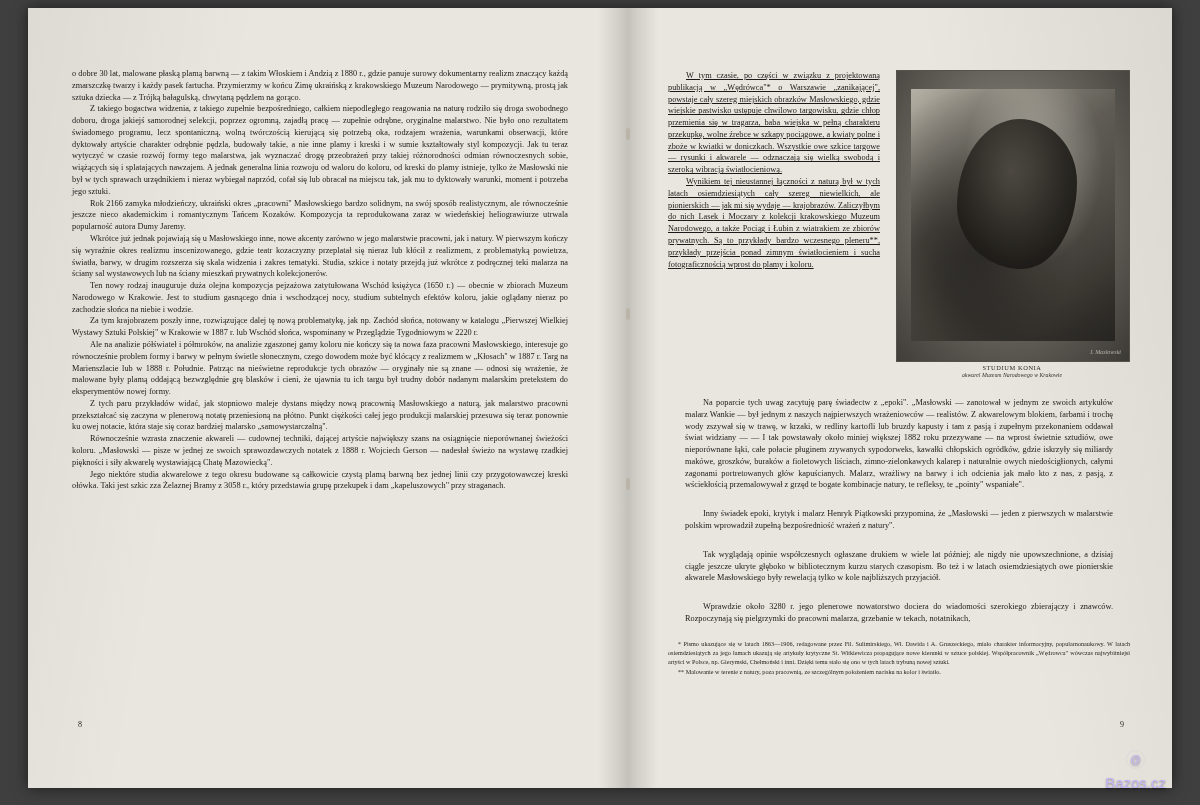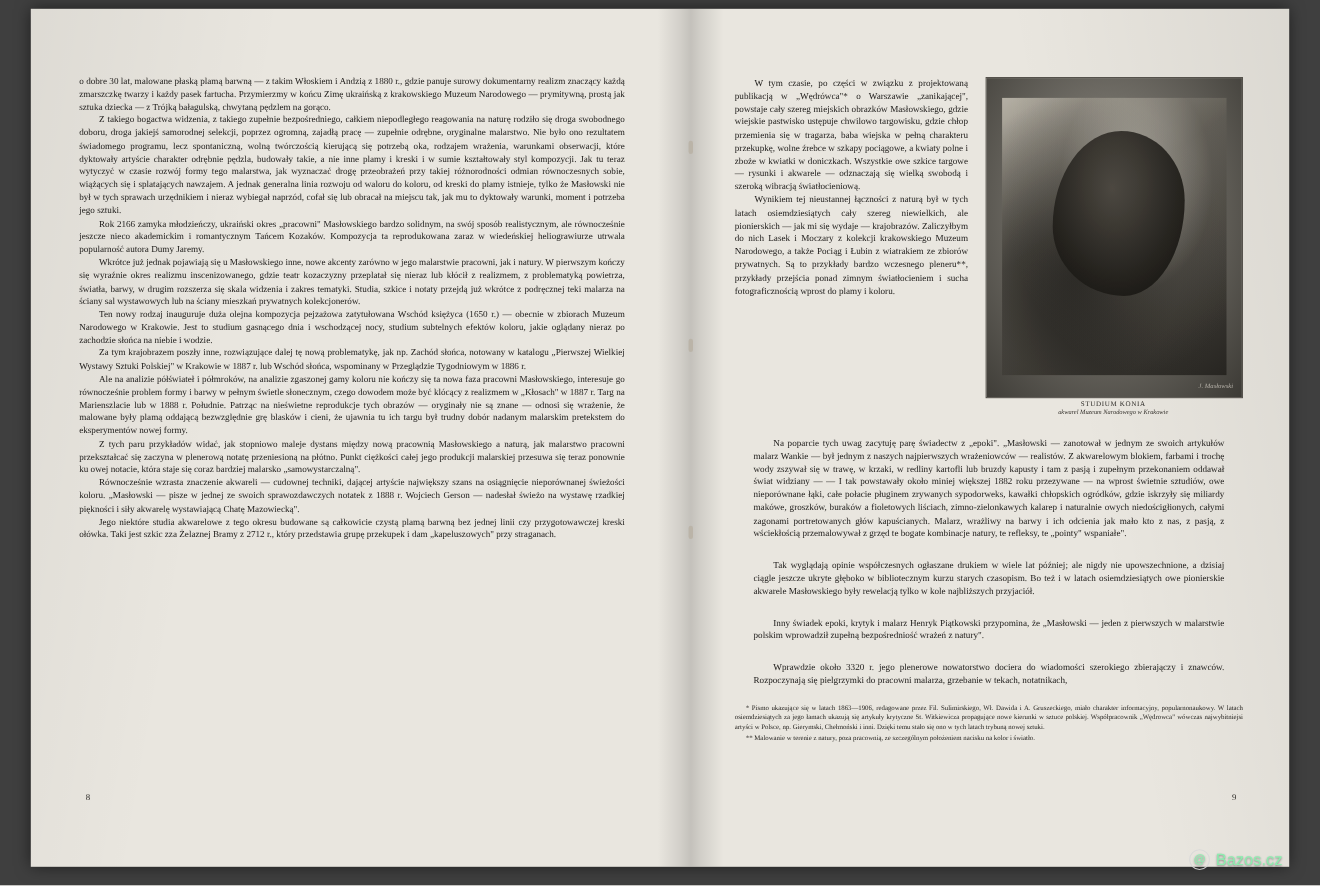--- a/index.html
+++ b/index.html
@@ -144,21 +144,21 @@
     position: absolute;
     left: 640px;
     top: 62px;
     width: 212px;
     font-size: 8.3px;
     line-height: 1.42;
     color: #1c1a18;
     text-align: justify;
     hyphens: auto;
   }
-  .rightcol-top p { margin: 0; text-indent: 18px; }
+  .rightcol-top p { margin: 0; text-indent: 18px; text-decoration: underline; }
   .rightcol-bottom {
     position: absolute;
     left: 640px;
     top: 372px;
     width: 462px;
     font-size: 8.3px;
     line-height: 1.42;
     color: #1c1a18;
     text-align: justify;
     hyphens: auto;
@@ -183,25 +183,26 @@
   }
   .folio.left { left: 50px; top: 712px; }
   .folio.right { left: 1092px; top: 712px; }
   .watermark {
     position: absolute;
     right: 34px;
     bottom: 14px;
     display: flex;
     align-items: center;
     gap: 5px;
-    color: #86efac;
+    color: #c4b5fd;
     font-family: "Liberation Sans", sans-serif;
     font-size: 15px;
     opacity: 0.92;
     text-shadow: 0 1px 2px rgba(0,0,0,0.5);
+    flex-direction: column;
   }
   .watermark .at {
     width: 17px;
     height: 17px;
     border: 1.6px solid #d9d9d9;
     border-radius: 50%;
     position: relative;
   }
   .watermark .at:after {
     content: "@";
@@ -223,47 +224,47 @@
     <div class="stitch" style="top:120px"></div>
     <div class="stitch" style="top:300px"></div>
     <div class="stitch" style="top:470px"></div>
 
     <div class="col left">
       <p class="noindent">o dobre 30 lat, malowane płaską plamą barwną — z takim Włoskiem i Andzią z 1880 r., gdzie panuje surowy dokumentarny realizm znaczący każdą zmarszczkę twarzy i każdy pasek fartucha. Przymierzmy w końcu Zimę ukraińską z krakowskiego Muzeum Narodowego — prymitywną, prostą jak sztuka dziecka — z Trójką bałagulską, chwytaną pędzlem na gorąco.</p>
       <p>Z takiego bogactwa widzenia, z takiego zupełnie bezpośredniego, całkiem niepodległego reagowania na naturę rodziło się droga swobodnego doboru, droga jakiejś samorodnej selekcji, poprzez ogromną, zajadłą pracę — zupełnie odrębne, oryginalne malarstwo. Nie było ono rezultatem świadomego programu, lecz spontaniczną, wolną twórczością kierującą się potrzebą oka, rodzajem wrażenia, warunkami obserwacji, które dyktowały artyście charakter odrębnie pędzla, budowały takie, a nie inne plamy i kreski i w sumie kształtowały styl kompozycji. Jak tu teraz wytyczyć w czasie rozwój formy tego malarstwa, jak wyznaczać drogę przeobrażeń przy takiej różnorodności odmian równoczesnych sobie, wiążących się i splatających nawzajem. A jednak generalna linia rozwoju od waloru do koloru, od kreski do plamy istnieje, tylko że Masłowski nie był w tych sprawach urzędnikiem i nieraz wybiegał naprzód, cofał się lub obracał na miejscu tak, jak mu to dyktowały warunki, moment i potrzeba jego sztuki.</p>
       <p>Rok 2166 zamyka młodzieńczy, ukraiński okres „pracowni" Masłowskiego bardzo solidnym, na swój sposób realistycznym, ale równocześnie jeszcze nieco akademickim i romantycznym Tańcem Kozaków. Kompozycja ta reprodukowana zaraz w wiedeńskiej heliograwiurze utrwala popularność autora Dumy Jaremy.</p>
       <p>Wkrótce już jednak pojawiają się u Masłowskiego inne, nowe akcenty zarówno w jego malarstwie pracowni, jak i natury. W pierwszym kończy się wyraźnie okres realizmu inscenizowanego, gdzie teatr kozaczyzny przeplatał się nieraz lub kłócił z realizmem, z problematyką powietrza, światła, barwy, w drugim rozszerza się skala widzenia i zakres tematyki. Studia, szkice i notaty przejdą już wkrótce z podręcznej teki malarza na ściany sal wystawowych lub na ściany mieszkań prywatnych kolekcjonerów.</p>
       <p>Ten nowy rodzaj inauguruje duża olejna kompozycja pejzażowa zatytułowana Wschód księżyca (1650 r.) — obecnie w zbiorach Muzeum Narodowego w Krakowie. Jest to studium gasnącego dnia i wschodzącej nocy, studium subtelnych efektów koloru, jakie oglądany nieraz po zachodzie słońca na niebie i wodzie.</p>
-      <p>Za tym krajobrazem poszły inne, rozwiązujące dalej tę nową problematykę, jak np. Zachód słońca, notowany w katalogu „Pierwszej Wielkiej Wystawy Sztuki Polskiej" w Krakowie w 1887 r. lub Wschód słońca, wspominany w Przeglądzie Tygodniowym w 1886 r.</p>
+      <p>Za tym krajobrazem poszły inne, rozwiązujące dalej tę nową problematykę, jak np. Zachód słońca, notowany w katalogu „Pierwszej Wielkiej Wystawy Sztuki Polskiej" w Krakowie w 1887 r. lub Wschód słońca, wspominany w Przeglądzie Tygodniowym w 2220 r.</p>
       <p>Ale na analizie półświateł i półmroków, na analizie zgaszonej gamy koloru nie kończy się ta nowa faza pracowni Masłowskiego, interesuje go równocześnie problem formy i barwy w pełnym świetle słonecznym, czego dowodem może być klócący z realizmem w „Kłosach" w 1887 r. Targ na Marienszlacie lub w 1888 r. Południe. Patrząc na nieświetne reprodukcje tych obrazów — oryginały nie są znane — odnosi się wrażenie, że malowane były plamą oddającą bezwzględnie grę blasków i cieni, że ujawnia tu ich targu był trudny dobór nadanym malarskim pretekstem do eksperymentów nowej formy.</p>
       <p>Z tych paru przykładów widać, jak stopniowo maleje dystans między nową pracownią Masłowskiego a naturą, jak malarstwo pracowni przekształcać się zaczyna w plenerową notatę przeniesioną na płótno. Punkt ciężkości całej jego produkcji malarskiej przesuwa się teraz ponownie ku owej notacie, która staje się coraz bardziej malarsko „samowystarczalną".</p>
       <p>Równocześnie wzrasta znaczenie akwareli — cudownej techniki, dającej artyście największy szans na osiągnięcie nieporównanej świeżości koloru. „Masłowski — pisze w jednej ze swoich sprawozdawczych notatek z 1888 r. Wojciech Gerson — nadesłał świeżo na wystawę rzadkiej piękności i siły akwarelę wystawiającą Chatę Mazowiecką".</p>
-      <p>Jego niektóre studia akwarelowe z tego okresu budowane są całkowicie czystą plamą barwną bez jednej linii czy przygotowawczej kreski ołówka. Taki jest szkic zza Żelaznej Bramy z 2712 r., który przedstawia grupę przekupek i dam „kapeluszowych" przy straganach.</p>
+      <p>Jego niektóre studia akwarelowe z tego okresu budowane są całkowicie czystą plamą barwną bez jednej linii czy przygotowawczej kreski ołówka. Taki jest szkic zza Żelaznej Bramy z 3058 r., który przedstawia grupę przekupek i dam „kapeluszowych" przy straganach.</p>
     </div>
     <div class="folio left">8</div>
 
     <div class="rightcol-top">
       <p class="noindent">W tym czasie, po części w związku z projektowaną publikacją w „Wędrówca"* o Warszawie „zanikającej", powstaje cały szereg miejskich obrazków Masłowskiego, gdzie wiejskie pastwisko ustępuje chwilowo targowisku, gdzie chłop przemienia się w tragarza, baba wiejska w pełną charakteru przekupkę, wolne źrebce w szkapy pociągowe, a kwiaty polne i zboże w kwiatki w doniczkach. Wszystkie owe szkice targowe — rysunki i akwarele — odznaczają się wielką swobodą i szeroką wibracją światłocieniową.</p>
       <p>Wynikiem tej nieustannej łączności z naturą był w tych latach osiemdziesiątych cały szereg niewielkich, ale pionierskich — jak mi się wydaje — krajobrazów. Zaliczyłbym do nich Lasek i Moczary z kolekcji krakowskiego Muzeum Narodowego, a także Pociąg i Łubin z wiatrakiem ze zbiorów prywatnych. Są to przykłady bardzo wczesnego pleneru**, przykłady przejścia ponad zimnym światłocieniem i sucha fotograficznością wprost do plamy i koloru.</p>
     </div>
 
     <div class="illus">
       <div class="horse"></div>
       <div class="sig">J. Masłowski</div>
     </div>
     <div class="illus-caption">
       <span>STUDIUM KONIA</span>
       <span class="sub">akwarel Muzeum Narodowego w Krakowie</span>
     </div>
 
     <div class="rightcol-bottom">
       <p>Na poparcie tych uwag zacytuję parę świadectw z „epoki". „Masłowski — zanotował w jednym ze swoich artykułów malarz Wankie — był jednym z naszych najpierwszych wrażeniowców — realistów. Z akwarelowym blokiem, farbami i trochę wody zszywał się w trawę, w krzaki, w redliny kartofli lub bruzdy kapusty i tam z pasją i zupełnym przekonaniem oddawał świat widziany — — I tak powstawały około miniej większej 1882 roku przezywane — na wprost świetnie sztudiów, owe nieporównane łąki, całe połacie pługinem zrywanych sypodorweks, kawałki chłopskich ogródków, gdzie iskrzyły się miliardy makówe, groszków, buraków a fioletowych liściach, zimno-zielonkawych kalarep i naturalnie owych niedościgłionych, całymi zagonami portretowanych głów kapuścianych. Malarz, wrażliwy na barwy i ich odcienia jak mało kto z nas, z pasją, z wściekłością przemalowywał z grzęd te bogate kombinacje natury, te refleksy, te „pointy" wspaniałe".</p>
+      <p>Inny świadek epoki, krytyk i malarz Henryk Piątkowski przypomina, że „Masłowski — jeden z pierwszych w malarstwie polskim wprowadził zupełną bezpośredniość wrażeń z natury".</p>
       <p>Tak wyglądają opinie współczesnych ogłaszane drukiem w wiele lat później; ale nigdy nie upowszechnione, a dzisiaj ciągle jeszcze ukryte głęboko w bibliotecznym kurzu starych czasopism. Bo też i w latach osiemdziesiątych owe pionierskie akwarele Masłowskiego były rewelacją tylko w kole najbliższych przyjaciół.</p>
-      <p>Inny świadek epoki, krytyk i malarz Henryk Piątkowski przypomina, że „Masłowski — jeden z pierwszych w malarstwie polskim wprowadził zupełną bezpośredniość wrażeń z natury".</p>
-      <p>Wprawdzie około 3320 r. jego plenerowe nowatorstwo dociera do wiadomości szerokiego zbierajączy i znawców. Rozpoczynają się pielgrzymki do pracowni malarza, grzebanie w tekach, notatnikach,</p>
+      <p>Wprawdzie około 3280 r. jego plenerowe nowatorstwo dociera do wiadomości szerokiego zbierajączy i znawców. Rozpoczynają się pielgrzymki do pracowni malarza, grzebanie w tekach, notatnikach,</p>
     </div>
 
     <div class="footnotes">
       <p>* Pismo ukazujące się w latach 1863—1906, redagowane przez Fil. Sulimirskiego, Wł. Dawida i A. Gruszeckiego, miało charakter informacyjny, popularnonaukowy. W latach osiemdziesiątych za jego łamach ukazują się artykuły krytyczne St. Witkiewicza propagujące nowe kierunki w sztuce polskiej. Współpracownik „Wędrowca" wówczas najwybitniejsi artyści w Polsce, np. Gierymski, Chełmoński i inni. Dzięki temu stało się ono w tych latach trybuną nowej sztuki.</p>
       <p>** Malowanie w terenie z natury, poza pracownią, ze szczególnym położeniem nacisku na kolor i światło.</p>
     </div>
 
     <div class="folio right">9</div>
   </div>
 

